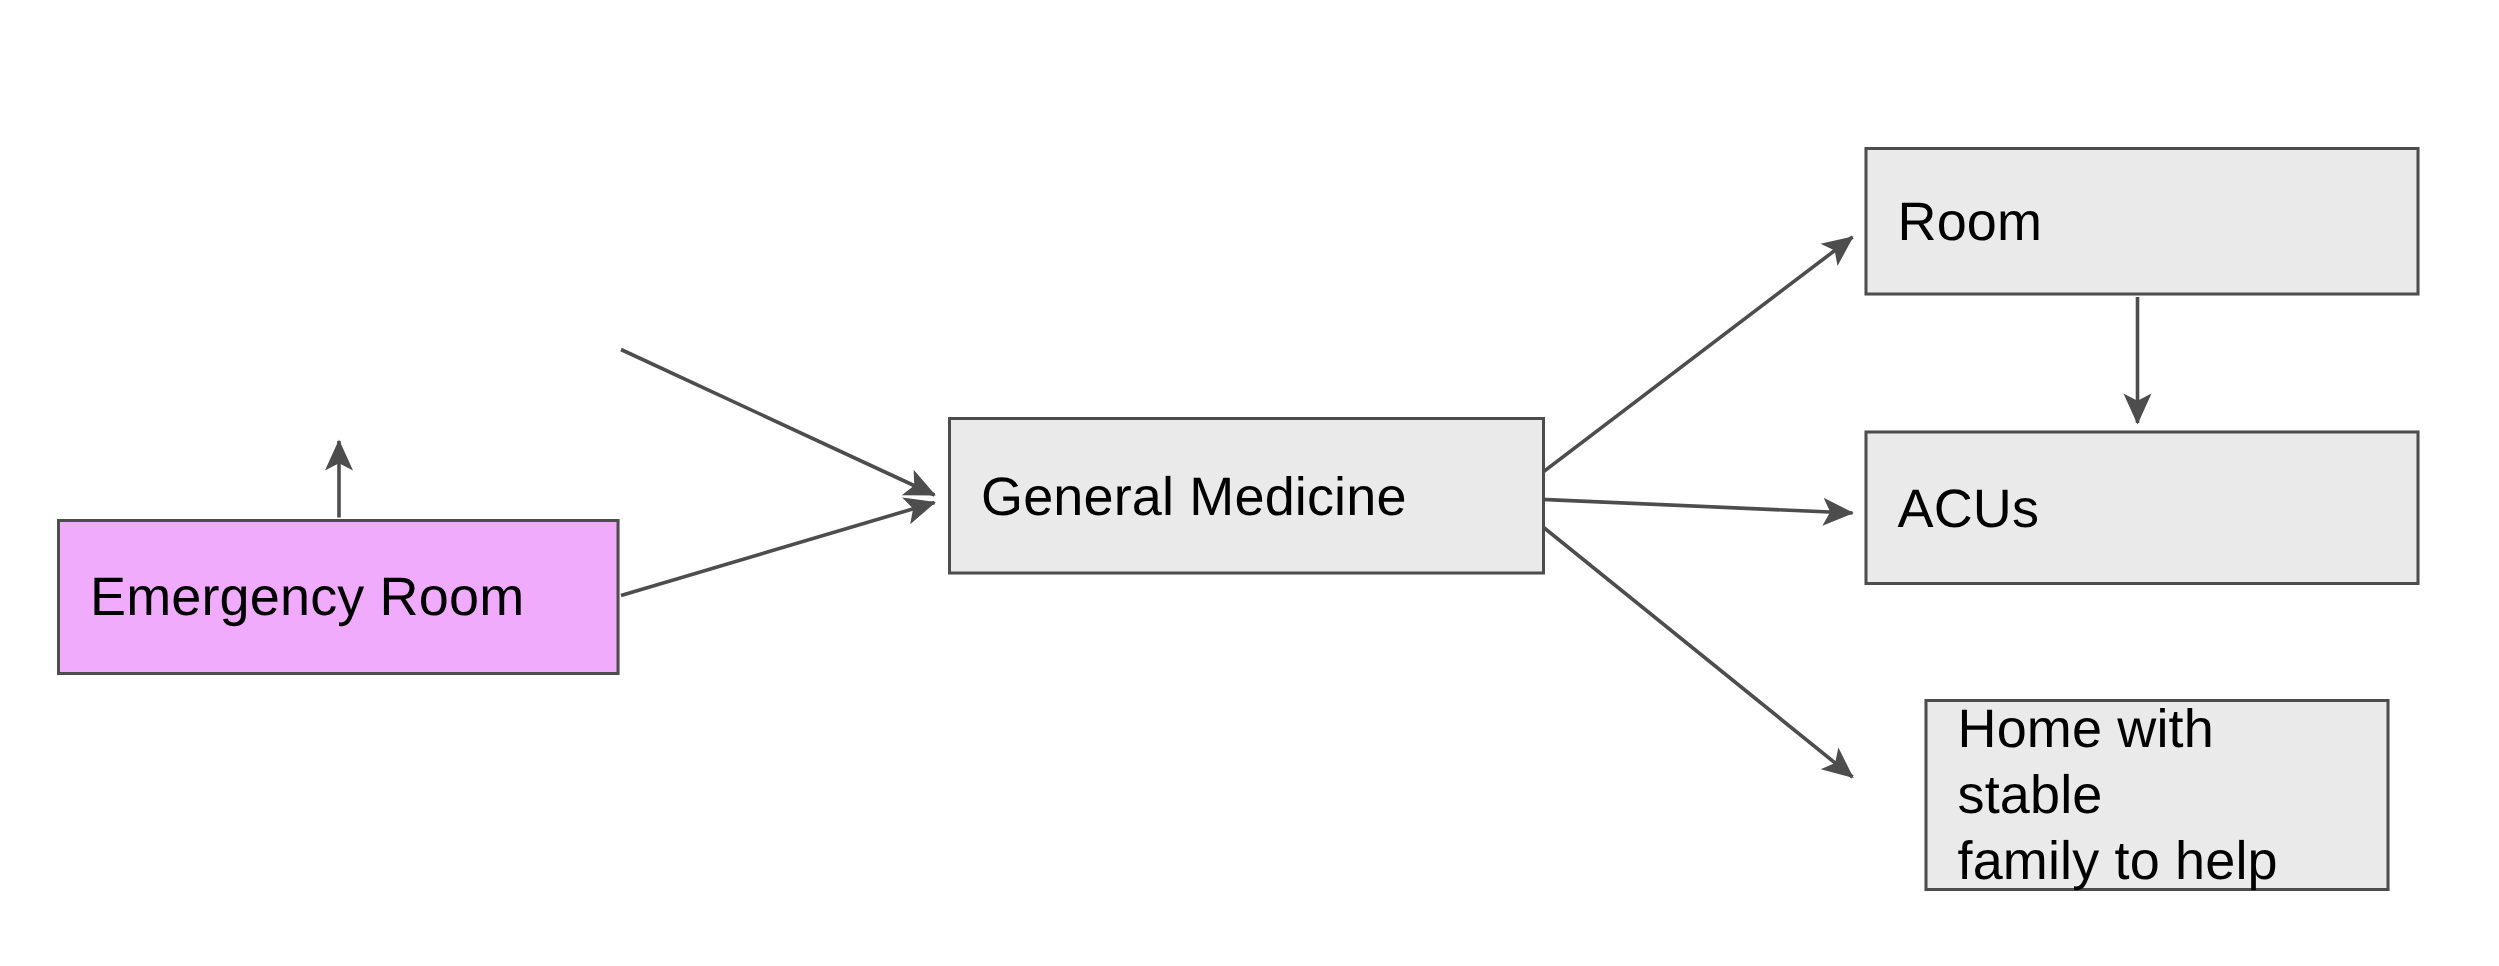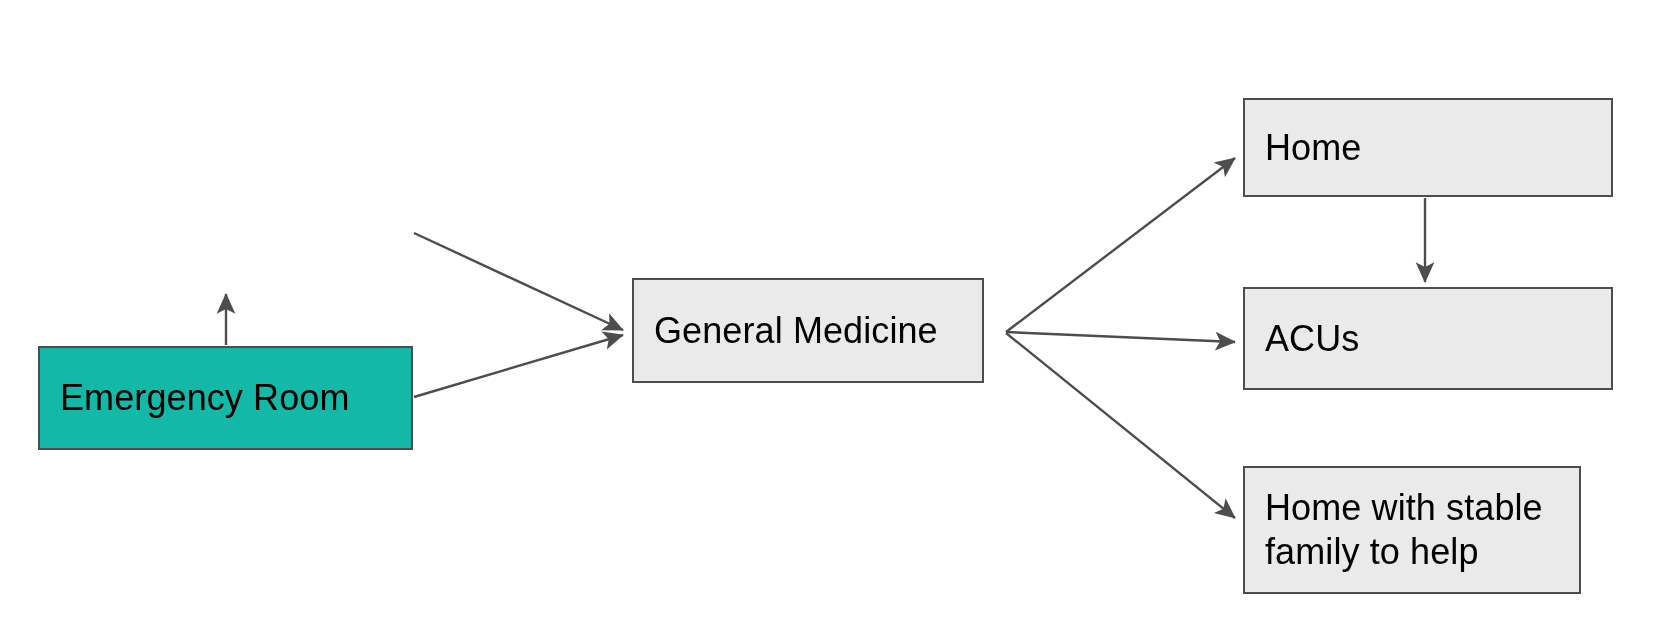--- a/index.html
+++ b/index.html
@@ -63,34 +63,34 @@
     <polyline fill="none" stroke="#4d4d4d" stroke-width="2.4" marker-end="url(#arrowhead)" points="1006,332 1235,158"></polyline>
 
     <polyline fill="none" stroke="#4d4d4d" stroke-width="2.4" marker-end="url(#arrowhead)" points="1006,332 1235,342"></polyline>
 
     <polyline fill="none" stroke="#4d4d4d" stroke-width="2.4" marker-end="url(#arrowhead)" points="1006,333 1235,518"></polyline>
 
     <polyline fill="none" stroke="#4d4d4d" stroke-width="2.4" marker-end="url(#arrowhead)" points="1425,198 1425,282"></polyline>
   </svg>
 
 
-  <div class="node" style="left: 38px; top: 346px; width: 375px; height: 104px; background: #14b8a6; border-color: rgb(77, 77, 77);">
+  <div class="node" style="left: 38px; top: 346px; width: 375px; height: 104px; background: #f0abfc; border-color: rgb(77, 77, 77);">
     <span class="node-label" style="color: rgb(0, 0, 0);">Emergency Room</span>
   </div>
 
-  <div class="node" style="left: 632px; top: 278px; width: 352px; height: 105px; background: rgb(234, 234, 234); border-color: rgb(77, 77, 77);">
+  <div class="node" style="left: 632px; top: 278px; width: 398px; height: 105px; background: rgb(234, 234, 234); border-color: rgb(77, 77, 77);">
     <span class="node-label" style="color: rgb(0, 0, 0);">General Medicine</span>
   </div>
 
   <div class="node" style="left: 1243px; top: 98px; width: 370px; height: 99px; background: rgb(234, 234, 234); border-color: rgb(77, 77, 77);">
-    <span class="node-label" style="color: rgb(0, 0, 0);">Home</span>
+    <span class="node-label" style="color: rgb(0, 0, 0);">Room</span>
   </div>
 
   <div class="node" style="left: 1243px; top: 287px; width: 370px; height: 103px; background: rgb(234, 234, 234); border-color: rgb(77, 77, 77);">
     <span class="node-label" style="color: rgb(0, 0, 0);">ACUs</span>
   </div>
 
-  <div class="node" style="left: 1243px; top: 466px; width: 338px; height: 128px; background: rgb(234, 234, 234); border-color: rgb(77, 77, 77);">
+  <div class="node" style="left: 1283px; top: 466px; width: 310px; height: 128px; background: rgb(234, 234, 234); border-color: rgb(77, 77, 77);">
     <span class="node-label" style="color: rgb(0, 0, 0);">Home with stable
 family to help</span>
   </div>
 
 </div>
 
 </body></html>

